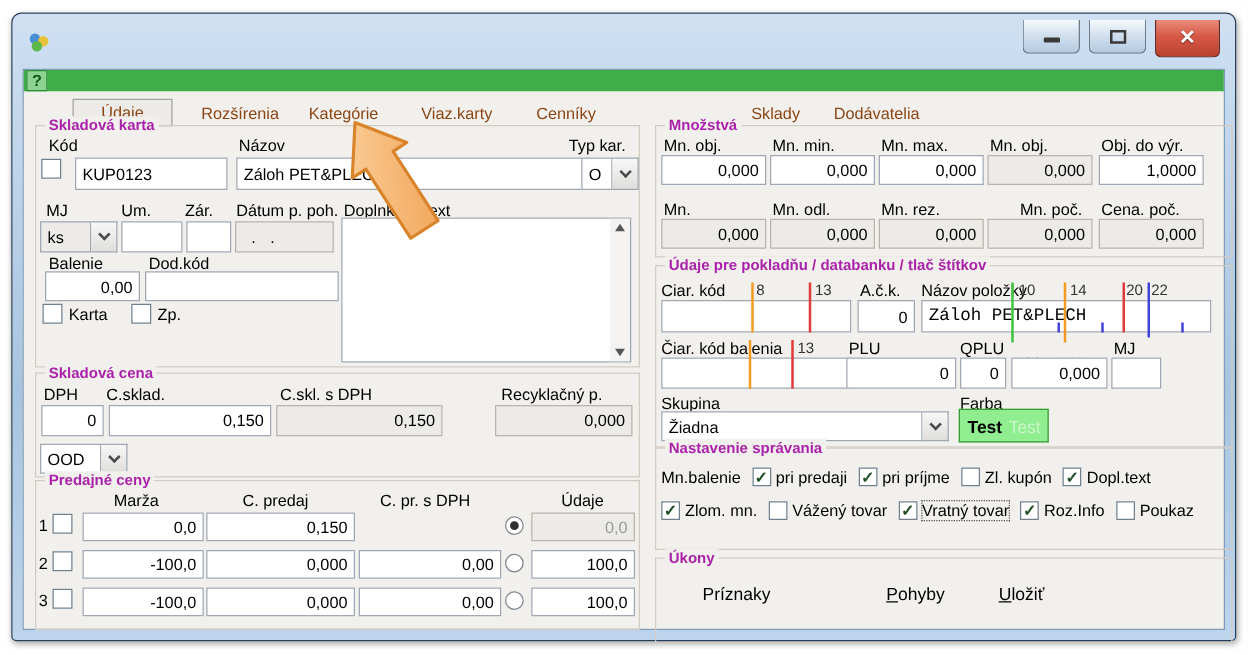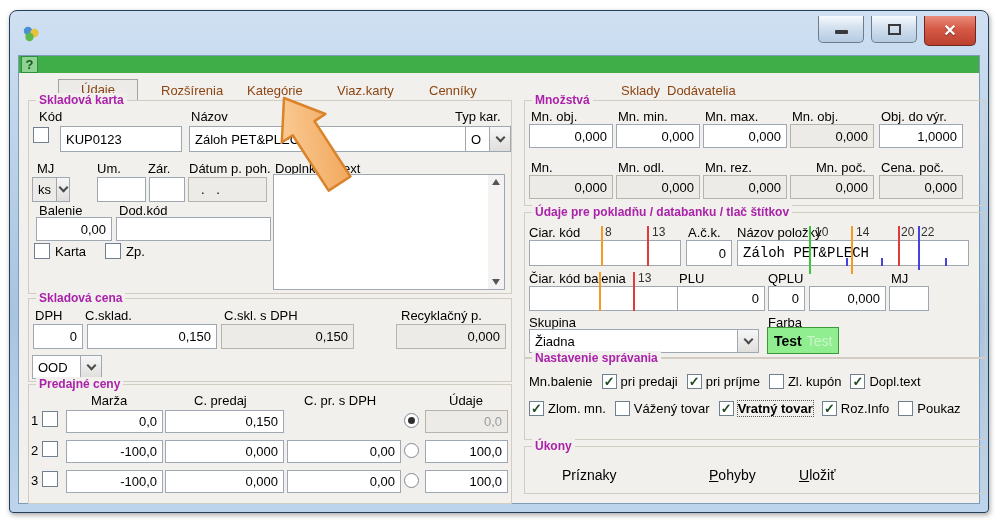--- a/index.html
+++ b/index.html
@@ -68,21 +68,21 @@
     display:flex; flex-direction:column; justify-content:space-between; align-items:center; padding:4px 0; }
   .tri-up { width:0; height:0; border-left:4px solid transparent; border-right:4px solid transparent; border-bottom:6px solid #555; }
   .tri-dn { width:0; height:0; border-left:4px solid transparent; border-right:4px solid transparent; border-top:6px solid #555; }
 
   .mline { position:absolute; width:2px; }
   .mnum { position:absolute; font-size:12px; color:#333; white-space:nowrap; }
 
   .nrow { position:absolute; left:4px; display:flex; align-items:center; font-size:13px; white-space:nowrap; }
   .nrow .pair { display:flex; align-items:center; gap:4px; margin-left:9px; }
   .nrow .pair:first-child { margin-left:0; }
-  .focusbox { outline:1px dotted #555;font-weight:bold; }
+  .focusbox { outline:1px dotted #555; }
 
   .actlbl { position:absolute; font-size:14px; color:#000; cursor:default; white-space:nowrap; }
   .hot { text-decoration:underline; }
   .btn { position:absolute; border:1px solid #8a8a8a; background:linear-gradient(#f4f3f1,#dddad5);
     font-size:14px; text-align:center; display:flex; align-items:center; justify-content:center; cursor:default; }
 
   .farba-btn { position:absolute; background:#90ee90; border:1px solid #3a9a3a; display:flex;
     align-items:center; gap:5px; padding:0 6px; font-size:14px; cursor:default; }
   .farba-btn .t1 { font-weight:bold; color:#000; }
   .farba-btn .t2 { color:#c9f6c9; }
@@ -119,21 +119,21 @@
       <div class="helpbtn">?</div>
     </div>
 
     <div class="main">
 
       <div class="tabbox">Údaje</div>
       <span class="tabtxt" style="left:142px; top:10px;">Rozšírenia</span>
       <span class="tabtxt" style="left:228px; top:10px;">Kategórie</span>
       <span class="tabtxt" style="left:318px; top:10px;">Viaz.karty</span>
       <span class="tabtxt" style="left:410px; top:10px;">Cenníky</span>
-      <span class="tabtxt" style="left:582px; top:10px;margin-left:20px;">Sklady</span>
+      <span class="tabtxt" style="left:582px; top:10px;">Sklady</span>
       <span class="tabtxt" style="left:648px; top:10px;">Dodávatelia</span>
 
       <div class="group" style="left:9px; top:27px; width:484px; height:194px;">
         <span class="gtitle">Skladová karta</span>
         <span class="lbl" style="left:10px; top:8px;">Kód</span>
         <span class="lbl" style="left:162px; top:8px;">Názov</span>
         <span class="lbl" style="left:426px; top:8px;">Typ kar.</span>
 
         <span class="cb" style="left:4px; top:26px;"></span>
         <div class="inp left" style="left:31px; top:25px; width:122px; height:26px;">KUP0123</div>
@@ -144,21 +144,21 @@
               <span class="chev"></span>
             </span>
         </div>
 
         <span class="lbl" style="left:8px; top:60px;">MJ</span>
         <span class="lbl" style="left:68px; top:60px;">Um.</span>
         <span class="lbl" style="left:119px; top:60px;">Zár.</span>
         <span class="lbl" style="left:160px; top:60px;">Dátum p. poh.</span>
         <span class="lbl" style="left:246px; top:60px;">Doplnkový text</span>
 
-        <div class="combo" style="left:3px; top:76px; width:38px; height:25px;">
+        <div class="combo" style="left:3px; top:76px; width:62px; height:25px;">
           <span class="cval gray">ks</span>
           <span class="cbtn">
               <span class="chev"></span>
             </span>
         </div>
         <div class="inp left" style="left:68px; top:76px; width:49px; height:25px;"></div>
         <div class="inp left" style="left:120px; top:76px; width:36px; height:25px;"></div>
         <div class="inp gray left" style="left:159px; top:76px; width:79px; height:25px; letter-spacing:4px; padding-left:12px;">. .</div>
 
         <div class="ta" style="left:244px; top:73px; width:232px; height:116px;">
@@ -351,21 +351,21 @@
             <span class="cbi">✓</span>
             <span>Roz.Info</span>
           </span>
           <span class="pair">
             <span class="cbi"></span>
             <span>Poukaz</span>
           </span>
         </div>
       </div>
 
-      <div class="group" style="left:505px; top:373px; width:462px; height:48px;">
+      <div class="group" style="left:505px; top:373px; width:462px; height:69px;">
         <span class="gtitle">Úkony</span>
         <span class="actlbl" style="left:37px; top:20px;"><span class="hot"></span><span>Príznaky</span></span>
         <span class="actlbl" style="left:184px; top:20px;"><span class="hot">P</span><span>ohyby</span></span>
         <span class="actlbl" style="left:274px; top:20px;"><span class="hot">U</span><span>ložiť</span></span>
       </div>
     </div>
   </div>
 </div>
 
 <svg class="arrow-ann" viewBox="0 0 100 115">

